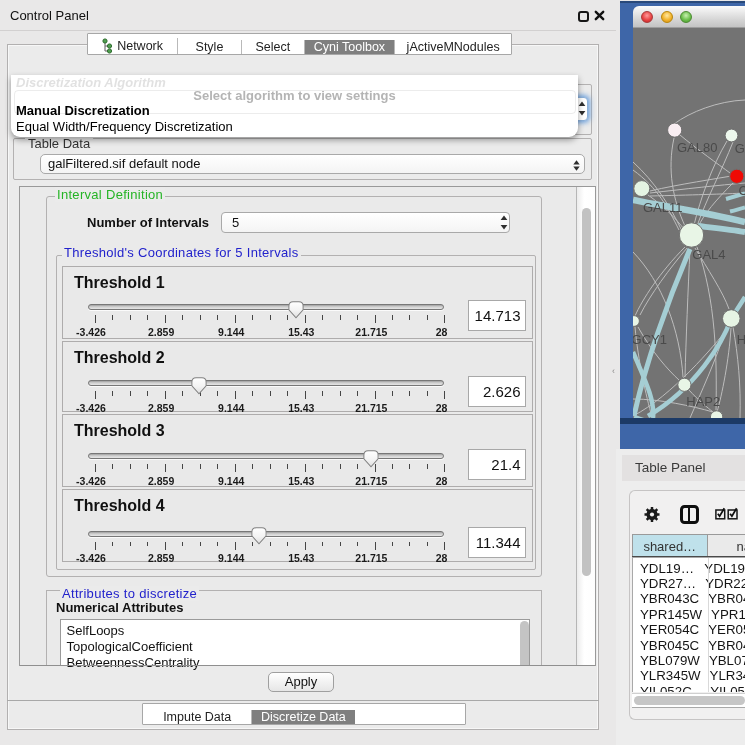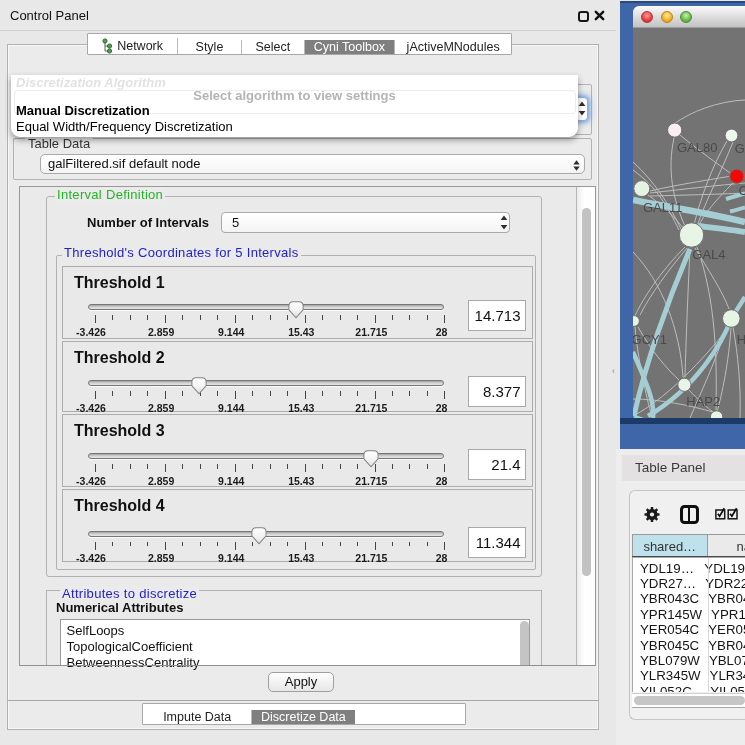--- a/index.html
+++ b/index.html
@@ -153,21 +153,21 @@
     <svg class="thumb abs" style="left:199px;top:376.5px;" width="16.5" height="18" viewBox="0 0 17 19.5">
       <path d="M0.8,9.5 L0.8,5.3 Q0.8,0.8 5.3,0.8 L11.7,0.8 Q16.2,0.8 16.2,5.3 L16.2,9.5 L8.5,18.2 Z" fill="url(#tg1)" stroke="#818181" stroke-width="1.1"></path>
       <defs>
         <linearGradient id="tg1" x1="0" y1="0" x2="0" y2="1">
           <stop offset="0" stop-color="#ffffff"></stop>
           <stop offset="0.55" stop-color="#f3f3f3"></stop>
           <stop offset="1" stop-color="#dedede"></stop>
         </linearGradient>
       </defs>
     </svg>
-    <div class="vbox abs" style="top:376px;">8.377</div>
+    <div class="vbox abs" style="top:376px;">2.626</div>
     <div class="tpanel" style="top:414px;height:73px;"></div>
     <div class="tlabel abs" style="left:74px;top:422px;">Threshold 3</div>
     <div class="groove abs" style="top:453px;"></div>
     <div class="ticks-maj abs" style="top:464px;"></div>
     <div class="ticks-min abs" style="top:464px;"></div>
     <div class="tick-lab abs" style="left:91px;top:474.5px;">-3.426</div>
     <div class="tick-lab abs" style="left:161.1px;top:474.5px;">2.859</div>
     <div class="tick-lab abs" style="left:231.2px;top:474.5px;">9.144</div>
     <div class="tick-lab abs" style="left:301.29999999999995px;top:474.5px;">15.43</div>
     <div class="tick-lab abs" style="left:371.4px;top:474.5px;">21.715</div>

